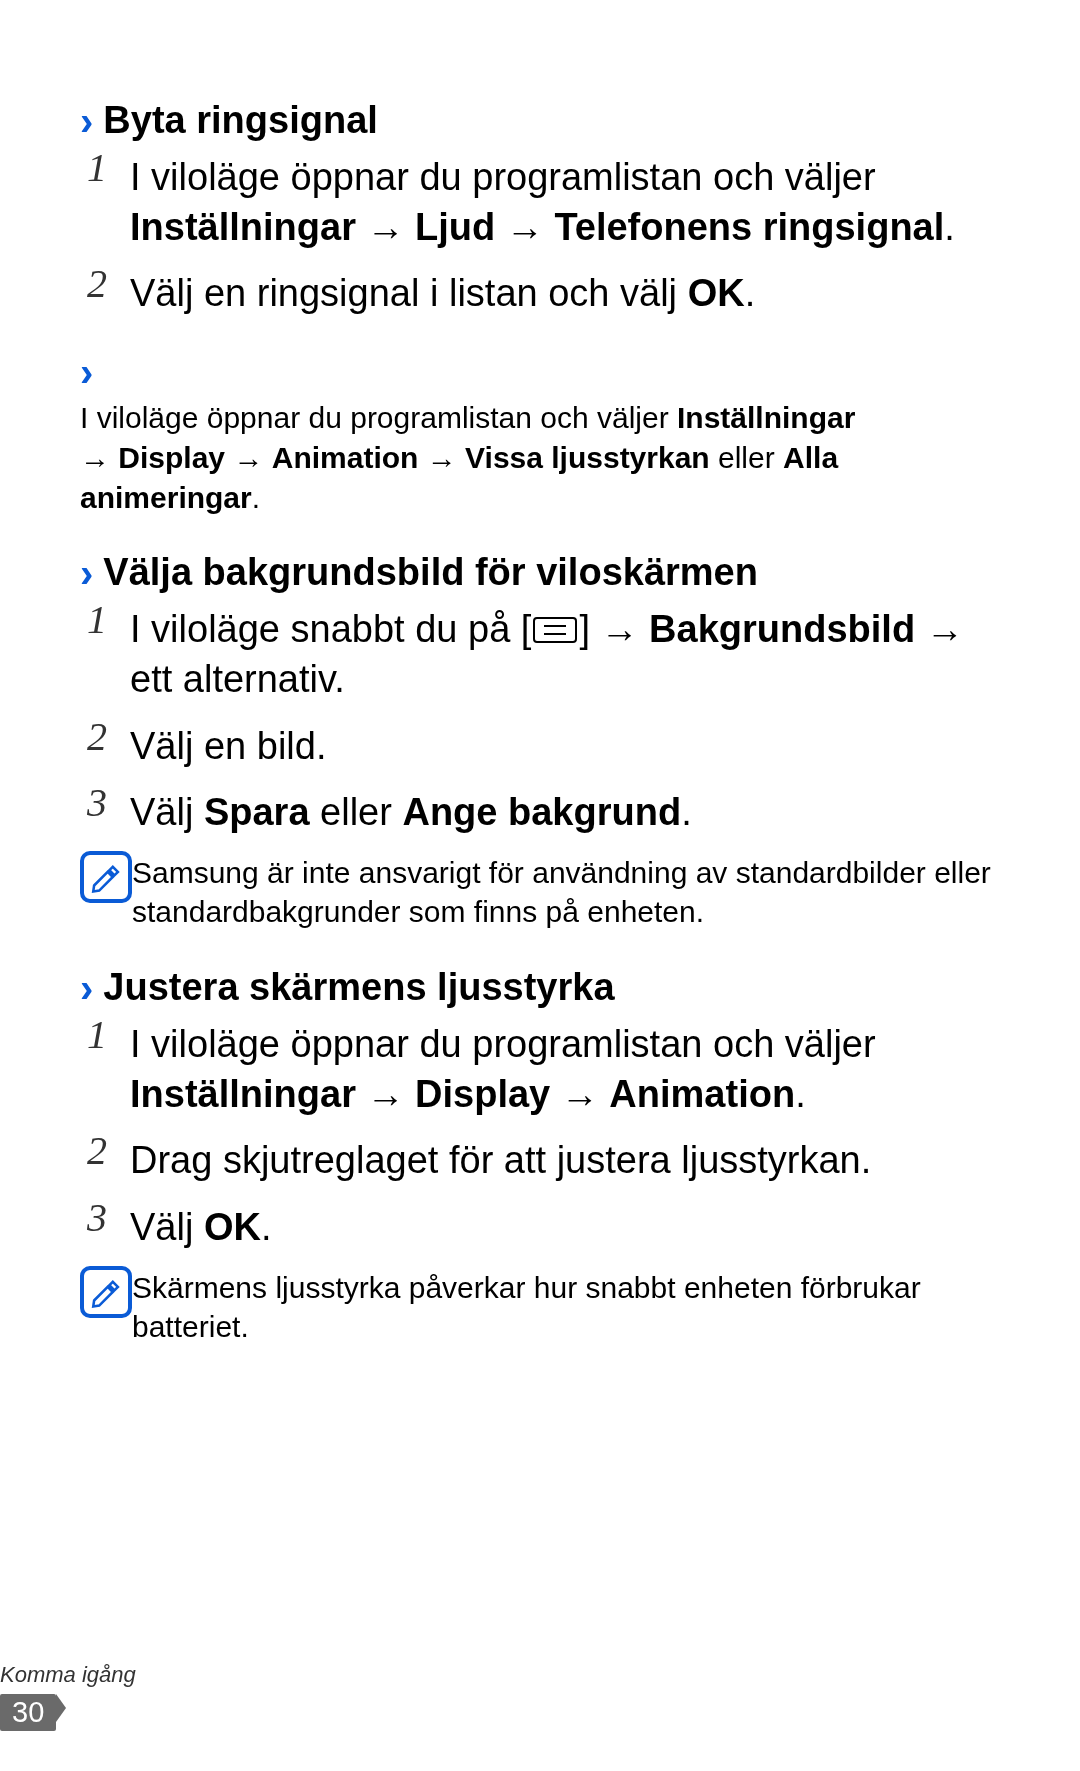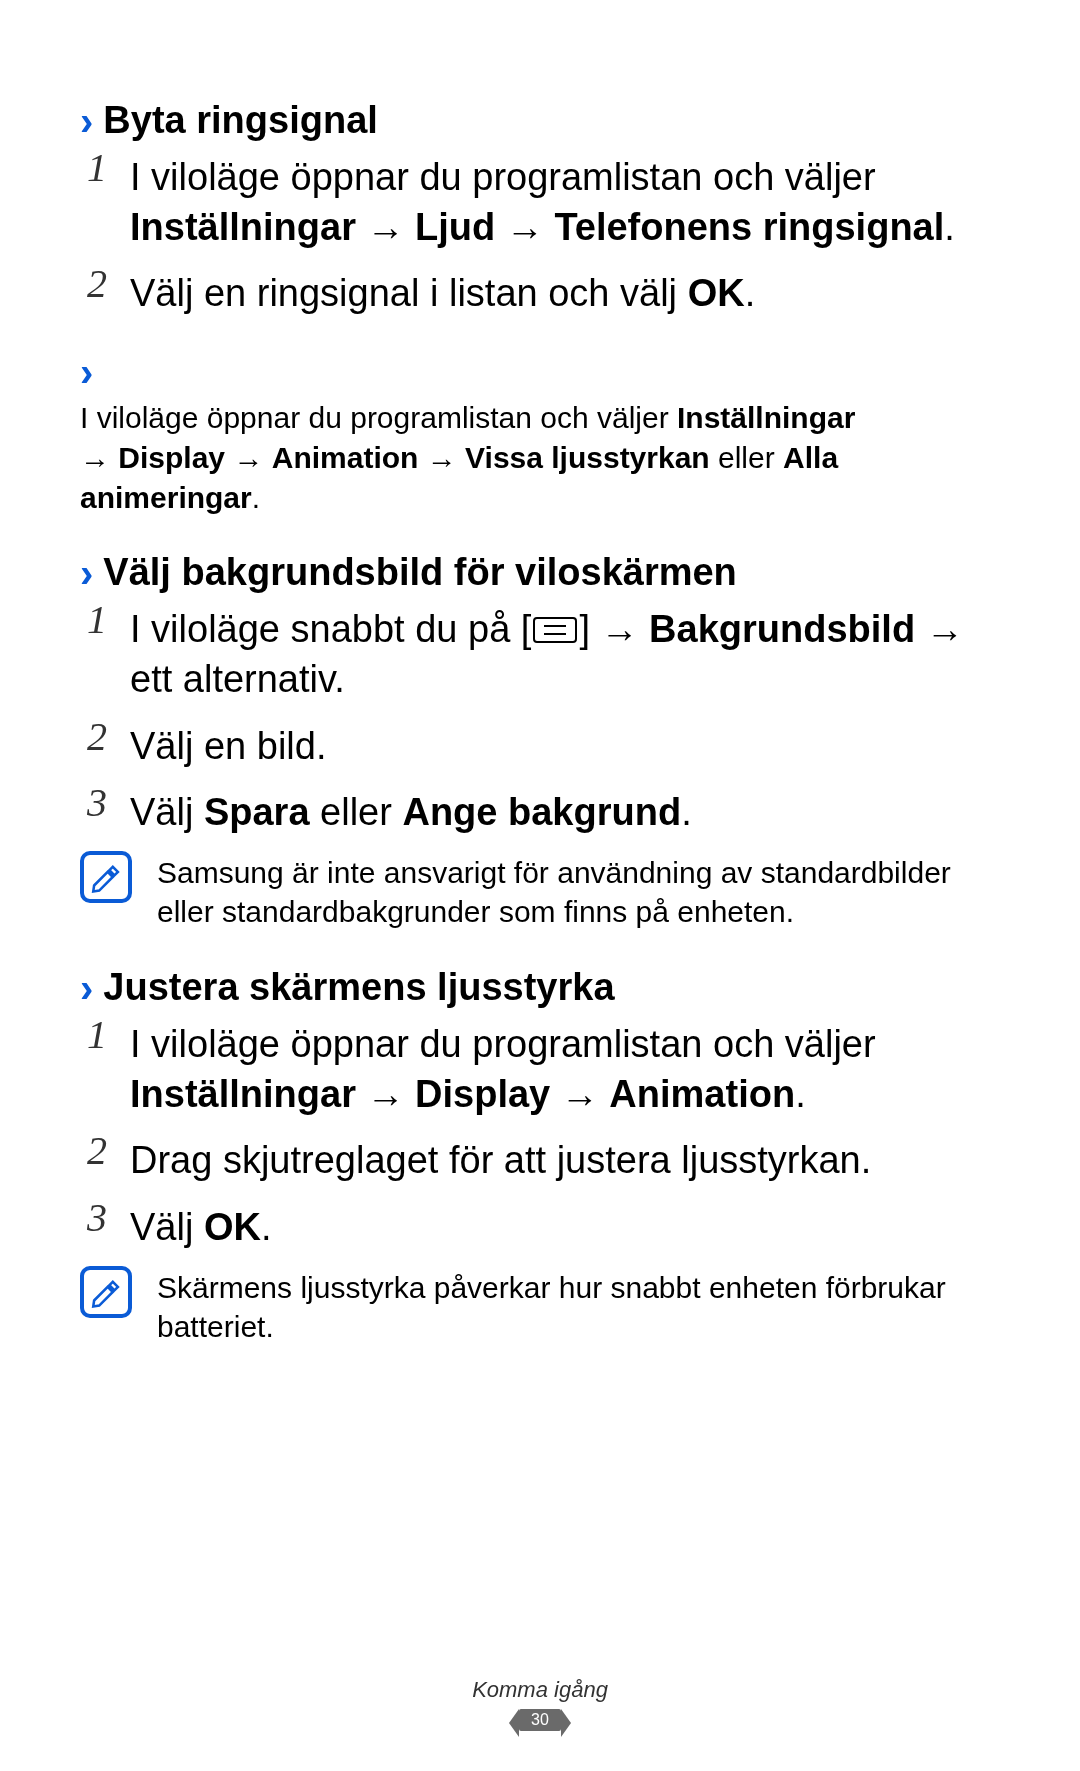--- a/index.html
+++ b/index.html
@@ -62,21 +62,21 @@
     font-weight: 700;
   }
   .para {
     font-size: 30px;
     line-height: 1.32;
     margin: 6px 0 0 0;
   }
   .note-row {
     display: flex;
     align-items: flex-start;
-    gap: 25px;
+    gap: 0;
     margin: 14px 0 0 0;
   }
   .note-icon {
     width: 52px;
     height: 52px;
     border: 4px solid #0a5bd6;
     border-radius: 10px;
     display: flex;
     align-items: center;
     justify-content: center;
@@ -115,33 +115,32 @@
     height: 10px;
     border-top: 2px solid #000;
     border-bottom: 2px solid #000;
     box-sizing: border-box;
   }
   .footer {
     position: absolute;
     bottom: 40px;
     left: 0;
     right: 0;
-    text-align: center;
   }
   .footer-label {
     font-style: italic;
     font-size: 22px;
     color: #333;
   }
   .page-badge {
     display: inline-block;
     margin-top: 6px;
     background: #6a6a6a;
     color: #fff;
-    font-size: 16px;
+    font-size: 29px;
     padding: 2px 12px;
     border-radius: 2px;
     position: relative;
   }
   .page-badge::before,
   .page-badge::after {
     content: "";
     position: absolute;
     top: 0;
     width: 0;
@@ -185,21 +184,21 @@
 
   <div class="section-heading">
     <span class="chevron">›</span>
   </div>
   <div class="para">
     <span>I viloläge öppnar du programlistan och väljer </span><b>Inställningar</b><span class="arrow"> → </span><b>Display</b><span class="arrow"> → </span><b>Animation</b><span class="arrow"> → </span><b>Vissa ljusstyrkan</b><span> eller </span><b>Alla animeringar</b><span>.</span>
   </div>
 
   <div class="section-heading">
     <span class="chevron">›</span>
-    <span>Välj bakgrundsbild för viloskärmen</span>
+    <span>Välja bakgrundsbild för viloskärmen</span>
   </div>
   <ul class="ol">
     <li>
       <div class="step-num">1</div>
       <div class="step-body">
         <span>I viloläge snabbt du på [</span><span class="menu-icon">
             <span class="inner"></span>
           </span><span>] → </span><b>Bakgrundsbild</b><span> → ett alternativ.</span>
       </div>
     </li>

